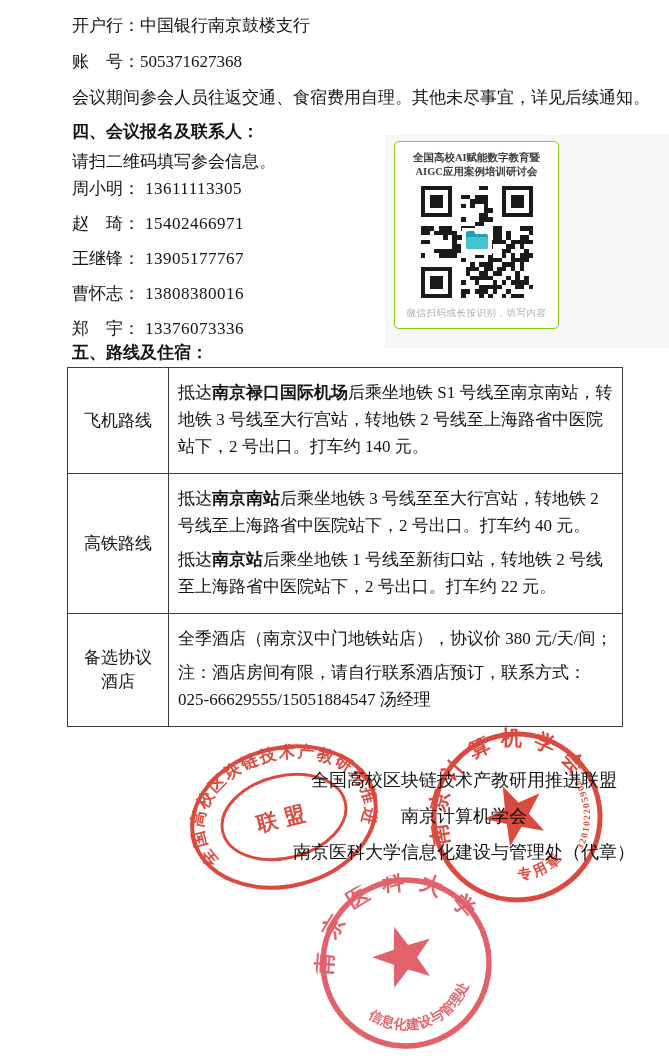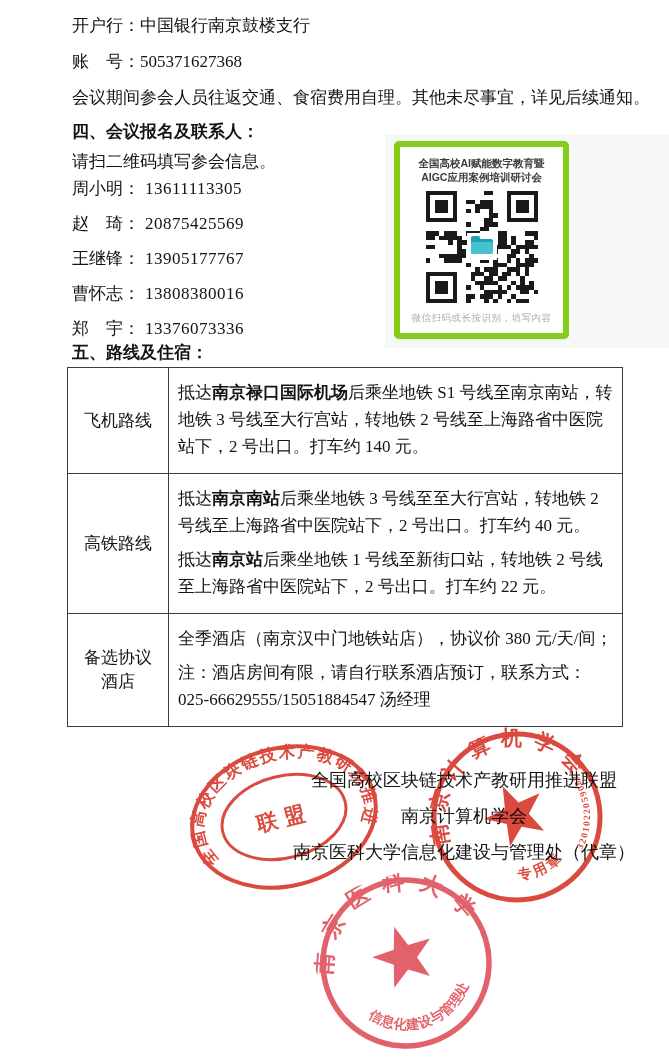--- a/index.html
+++ b/index.html
@@ -4,22 +4,22 @@
 <style>
   html,body{margin:0;padding:0;background:#fff;}
   .page{position:relative;width:669px;height:1063px;background:#ffffff;overflow:hidden;
         font-family:"Liberation Serif","DejaVu Serif",serif;color:#131313;}
   .line{position:absolute;left:72px;font-size:17px;white-space:nowrap;}
   .bold{font-weight:bold;}
   .phone{margin-left:5px;letter-spacing:.5px;}
   
   .qr-panel{position:absolute;left:385px;top:135px;width:284px;height:213px;background:#f6f7f7;}
   .qr-card{position:absolute;left:9px;top:6px;width:163px;height:186px;background:#fff;
-           border:6px solid #84cc16;border-radius:5px;box-shadow:0 1px 2px rgba(0,0,0,.04);
-           font-family:Liberation Sans, sans-serif;}
+           border:1px solid #84cc16;border-radius:5px;box-shadow:0 1px 2px rgba(0,0,0,.04);
+           font-family:Liberation Serif, serif;}
   .qr-title{margin:9px 10px 0;font-size:10.5px;line-height:14px;font-weight:bold;color:#3c3c3c;text-align:center;}
   .qr-box{position:relative;width:112px;height:112px;margin:7px auto 0;}
   .qr-icon-wrap{position:absolute;left:41px;top:42px;width:30px;height:27px;background:#fff;
                 display:flex;align-items:center;justify-content:center;}
   .folder{position:relative;width:22px;height:15px;background:#1fa0b4;border-radius:2px;}
   .folder:before{content:"";position:absolute;top:-3px;left:0;width:9px;height:4px;background:#1fa0b4;border-radius:2px 2px 0 0;}
   .folder:after{content:"";position:absolute;left:0;top:3px;width:22px;height:12px;background:#46c3d0;border-radius:2px;}
   .qr-footer{margin-top:9px;font-size:9.5px;color:#a9adb0;text-align:center;letter-spacing:.5px;}
   
   .route-table{position:absolute;left:67px;top:367px;border-collapse:collapse;table-layout:fixed;width:556px;}
@@ -38,21 +38,21 @@
 
 <div class="page">
 
   <div class="line" style="top:14px"><span>开户行：</span><span>中国银行南京鼓楼支行</span></div>
   <div class="line" style="top:50px"><span>账　号：</span><span>505371627368</span></div>
   <div class="line" style="top:86px">会议期间参会人员往返交通、食宿费用自理。其他未尽事宜，详见后续通知。</div>
   <div class="line" style="top:150px">请扫二维码填写参会信息。</div>
   <div class="line bold" style="top:120px">四、会议报名及联系人：</div>
 
   <div class="line" style="top:177px"><span>周小明：</span><span class="phone">13611113305</span></div>
-  <div class="line" style="top:212px"><span>赵　琦：</span><span class="phone">20875425569</span></div>
+  <div class="line" style="top:212px"><span>赵　琦：</span><span class="phone">15402466971</span></div>
   <div class="line" style="top:247px"><span>王继锋：</span><span class="phone">13905177767</span></div>
   <div class="line" style="top:282px"><span>曹怀志：</span><span class="phone">13808380016</span></div>
   <div class="line" style="top:317px"><span>郑　宇：</span><span class="phone">13376073336</span></div>
 
   <div class="qr-panel">
     <div class="qr-card">
       <div class="qr-title">全国高校AI赋能数字教育暨AIGC应用案例培训研讨会</div>
       <div class="qr-box"><svg width="112" height="112" viewBox="0 0 25 25" shape-rendering="crispEdges">
             <path fill="#1a1a1a" d="M13 0h1v1h-1zM14 0h1v1h-1zM9 2h1v1h-1zM10 2h1v1h-1zM12 2h1v1h-1zM13 2h1v1h-1zM14 2h1v1h-1zM11 3h1v1h-1zM12 3h1v1h-1zM13 3h1v1h-1zM14 3h1v1h-1zM9 4h1v1h-1zM11 4h1v1h-1zM14 4h1v1h-1zM14 5h1v1h-1zM15 5h1v1h-1zM13 6h1v1h-1zM14 6h1v1h-1zM9 7h1v1h-1zM13 7h1v1h-1zM14 7h1v1h-1zM15 7h1v1h-1zM12 8h1v1h-1zM13 8h1v1h-1zM0 9h1v1h-1zM1 9h1v1h-1zM2 9h1v1h-1zM4 9h1v1h-1zM5 9h1v1h-1zM6 9h1v1h-1zM9 9h1v1h-1zM10 9h1v1h-1zM11 9h1v1h-1zM16 9h1v1h-1zM17 9h1v1h-1zM22 9h1v1h-1zM23 9h1v1h-1zM24 9h1v1h-1zM0 10h1v1h-1zM1 10h1v1h-1zM3 10h1v1h-1zM4 10h1v1h-1zM5 10h1v1h-1zM6 10h1v1h-1zM7 10h1v1h-1zM10 10h1v1h-1zM14 10h1v1h-1zM16 10h1v1h-1zM17 10h1v1h-1zM19 10h1v1h-1zM24 10h1v1h-1zM5 11h1v1h-1zM7 11h1v1h-1zM8 11h1v1h-1zM9 11h1v1h-1zM11 11h1v1h-1zM13 11h1v1h-1zM14 11h1v1h-1zM16 11h1v1h-1zM17 11h1v1h-1zM19 11h1v1h-1zM22 11h1v1h-1zM23 11h1v1h-1zM0 12h1v1h-1zM1 12h1v1h-1zM7 12h1v1h-1zM10 12h1v1h-1zM11 12h1v1h-1zM12 12h1v1h-1zM13 12h1v1h-1zM14 12h1v1h-1zM15 12h1v1h-1zM16 12h1v1h-1zM17 12h1v1h-1zM18 12h1v1h-1zM20 12h1v1h-1zM21 12h1v1h-1zM22 12h1v1h-1zM23 12h1v1h-1zM24 12h1v1h-1zM7 13h1v1h-1zM8 13h1v1h-1zM11 13h1v1h-1zM12 13h1v1h-1zM15 13h1v1h-1zM19 13h1v1h-1zM20 13h1v1h-1zM22 13h1v1h-1zM3 14h1v1h-1zM4 14h1v1h-1zM5 14h1v1h-1zM6 14h1v1h-1zM7 14h1v1h-1zM8 14h1v1h-1zM11 14h1v1h-1zM12 14h1v1h-1zM13 14h1v1h-1zM14 14h1v1h-1zM18 14h1v1h-1zM19 14h1v1h-1zM23 14h1v1h-1zM0 15h1v1h-1zM4 15h1v1h-1zM5 15h1v1h-1zM6 15h1v1h-1zM7 15h1v1h-1zM12 15h1v1h-1zM13 15h1v1h-1zM15 15h1v1h-1zM18 15h1v1h-1zM20 15h1v1h-1zM22 15h1v1h-1zM23 15h1v1h-1zM24 15h1v1h-1zM9 16h1v1h-1zM15 16h1v1h-1zM16 16h1v1h-1zM17 16h1v1h-1zM20 16h1v1h-1zM21 16h1v1h-1zM22 16h1v1h-1zM23 16h1v1h-1zM11 17h1v1h-1zM13 17h1v1h-1zM14 17h1v1h-1zM15 17h1v1h-1zM18 17h1v1h-1zM19 17h1v1h-1zM20 17h1v1h-1zM22 17h1v1h-1zM10 18h1v1h-1zM11 18h1v1h-1zM12 18h1v1h-1zM14 18h1v1h-1zM15 18h1v1h-1zM17 18h1v1h-1zM18 18h1v1h-1zM20 18h1v1h-1zM22 18h1v1h-1zM10 19h1v1h-1zM13 19h1v1h-1zM14 19h1v1h-1zM16 19h1v1h-1zM17 19h1v1h-1zM21 19h1v1h-1zM11 20h1v1h-1zM12 20h1v1h-1zM13 20h1v1h-1zM14 20h1v1h-1zM15 20h1v1h-1zM19 20h1v1h-1zM21 20h1v1h-1zM23 20h1v1h-1zM9 21h1v1h-1zM12 21h1v1h-1zM16 21h1v1h-1zM18 21h1v1h-1zM20 21h1v1h-1zM21 21h1v1h-1zM22 21h1v1h-1zM23 21h1v1h-1zM13 22h1v1h-1zM14 22h1v1h-1zM15 22h1v1h-1zM16 22h1v1h-1zM17 22h1v1h-1zM21 22h1v1h-1zM22 22h1v1h-1zM24 22h1v1h-1zM9 23h1v1h-1zM10 23h1v1h-1zM12 23h1v1h-1zM13 23h1v1h-1zM14 23h1v1h-1zM16 23h1v1h-1zM19 23h1v1h-1zM9 24h1v1h-1zM13 24h1v1h-1zM15 24h1v1h-1zM18 24h1v1h-1zM20 24h1v1h-1zM21 24h1v1h-1zM22 24h1v1h-1z"></path>
             <rect x="0" y="0" width="7" height="7" fill="#1a1a1a"></rect>

